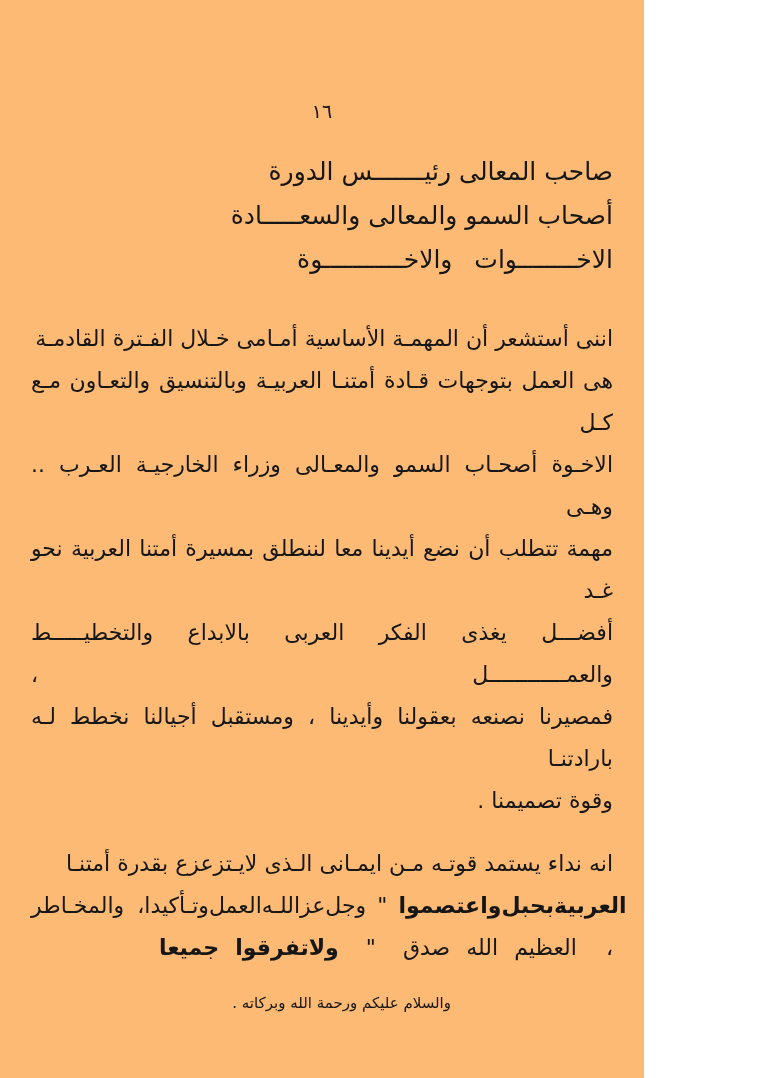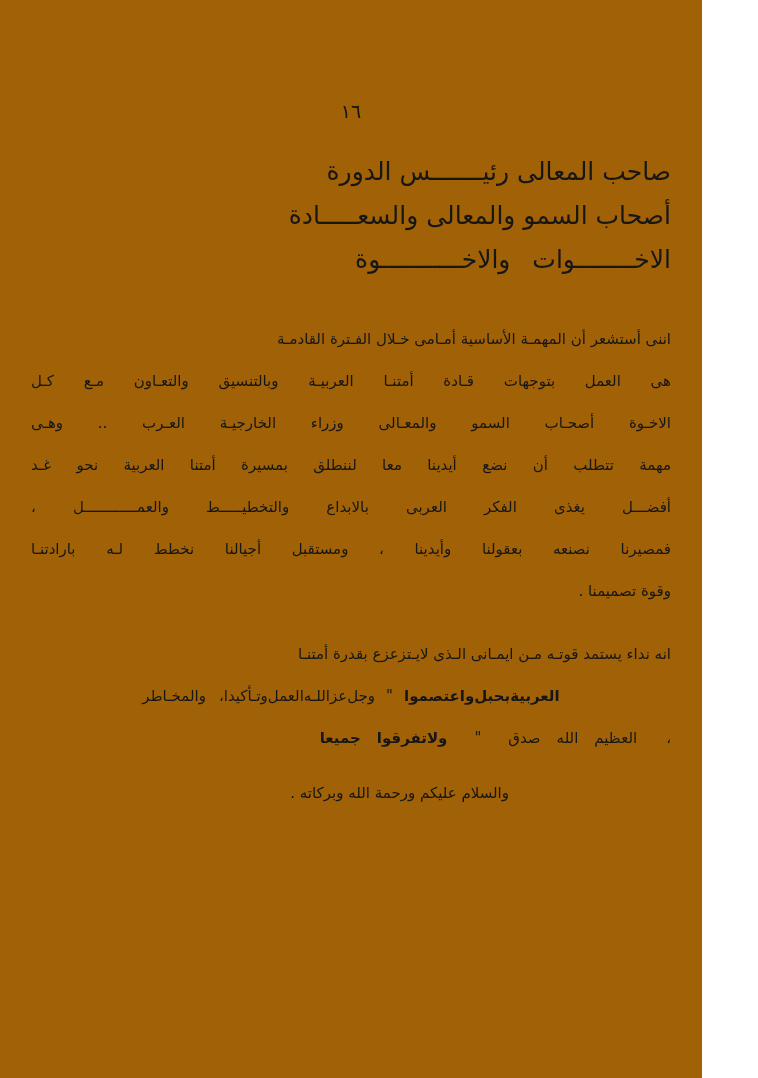--- a/index.html
+++ b/index.html
@@ -2,23 +2,23 @@
 <html><head>
 <meta charset="utf-8">
 <style>
   html, body {
     margin: 0;
     padding: 0;
     background: #ffffff;
   }
   .page {
     position: relative;
-    width: 702px;
+    width: 644px;
     height: 1078px;
-    background: #a16207;
+    background: #fdba74;
     color: #161616;
     font-family: "DejaVu Sans", sans-serif;
     overflow: hidden;
   }
   .content {
     padding: 0 31px;
   }
   .page-number {
     margin-top: 98px;
     text-align: center;
@@ -31,39 +31,39 @@
     direction: rtl;
     text-align: right;
     font-size: 25px;
     line-height: 44px;
   }
   .header-line { white-space: nowrap; }
   .header-line.wide-gap { word-spacing: 14px; }
 
   .para {
     direction: rtl;
-    font-size: 15px;
+    font-size: 22px;
     line-height: 42px;
   }
   .para-1 { margin-top: 36px; }
   .para-2 { margin-top: 21px; }
   .t-line { direction: rtl; text-align: right; }
   .t-line.just {
     text-align: justify;
     text-align-last: justify;
   }
   .bold { font-weight: 700; }
 
   
   .seg-line {
     direction: ltr;
     display: flex;
     align-items: baseline;
   }
-  .seg-line.spread { justify-content: center; }
+  .seg-line.spread { justify-content: space-between; }
   .seg-line.flush-right { justify-content: flex-end; gap: 16px; }
   .seg-line span { white-space: nowrap; }
   .seg-line .quote-mark { margin: 0 11px; }
   .seg-line .comma-mark { margin-left: 13px; }
 
   .closing-line {
     margin-top: 13px;
     direction: rtl;
     text-align: right;
     padding-left: 0;

